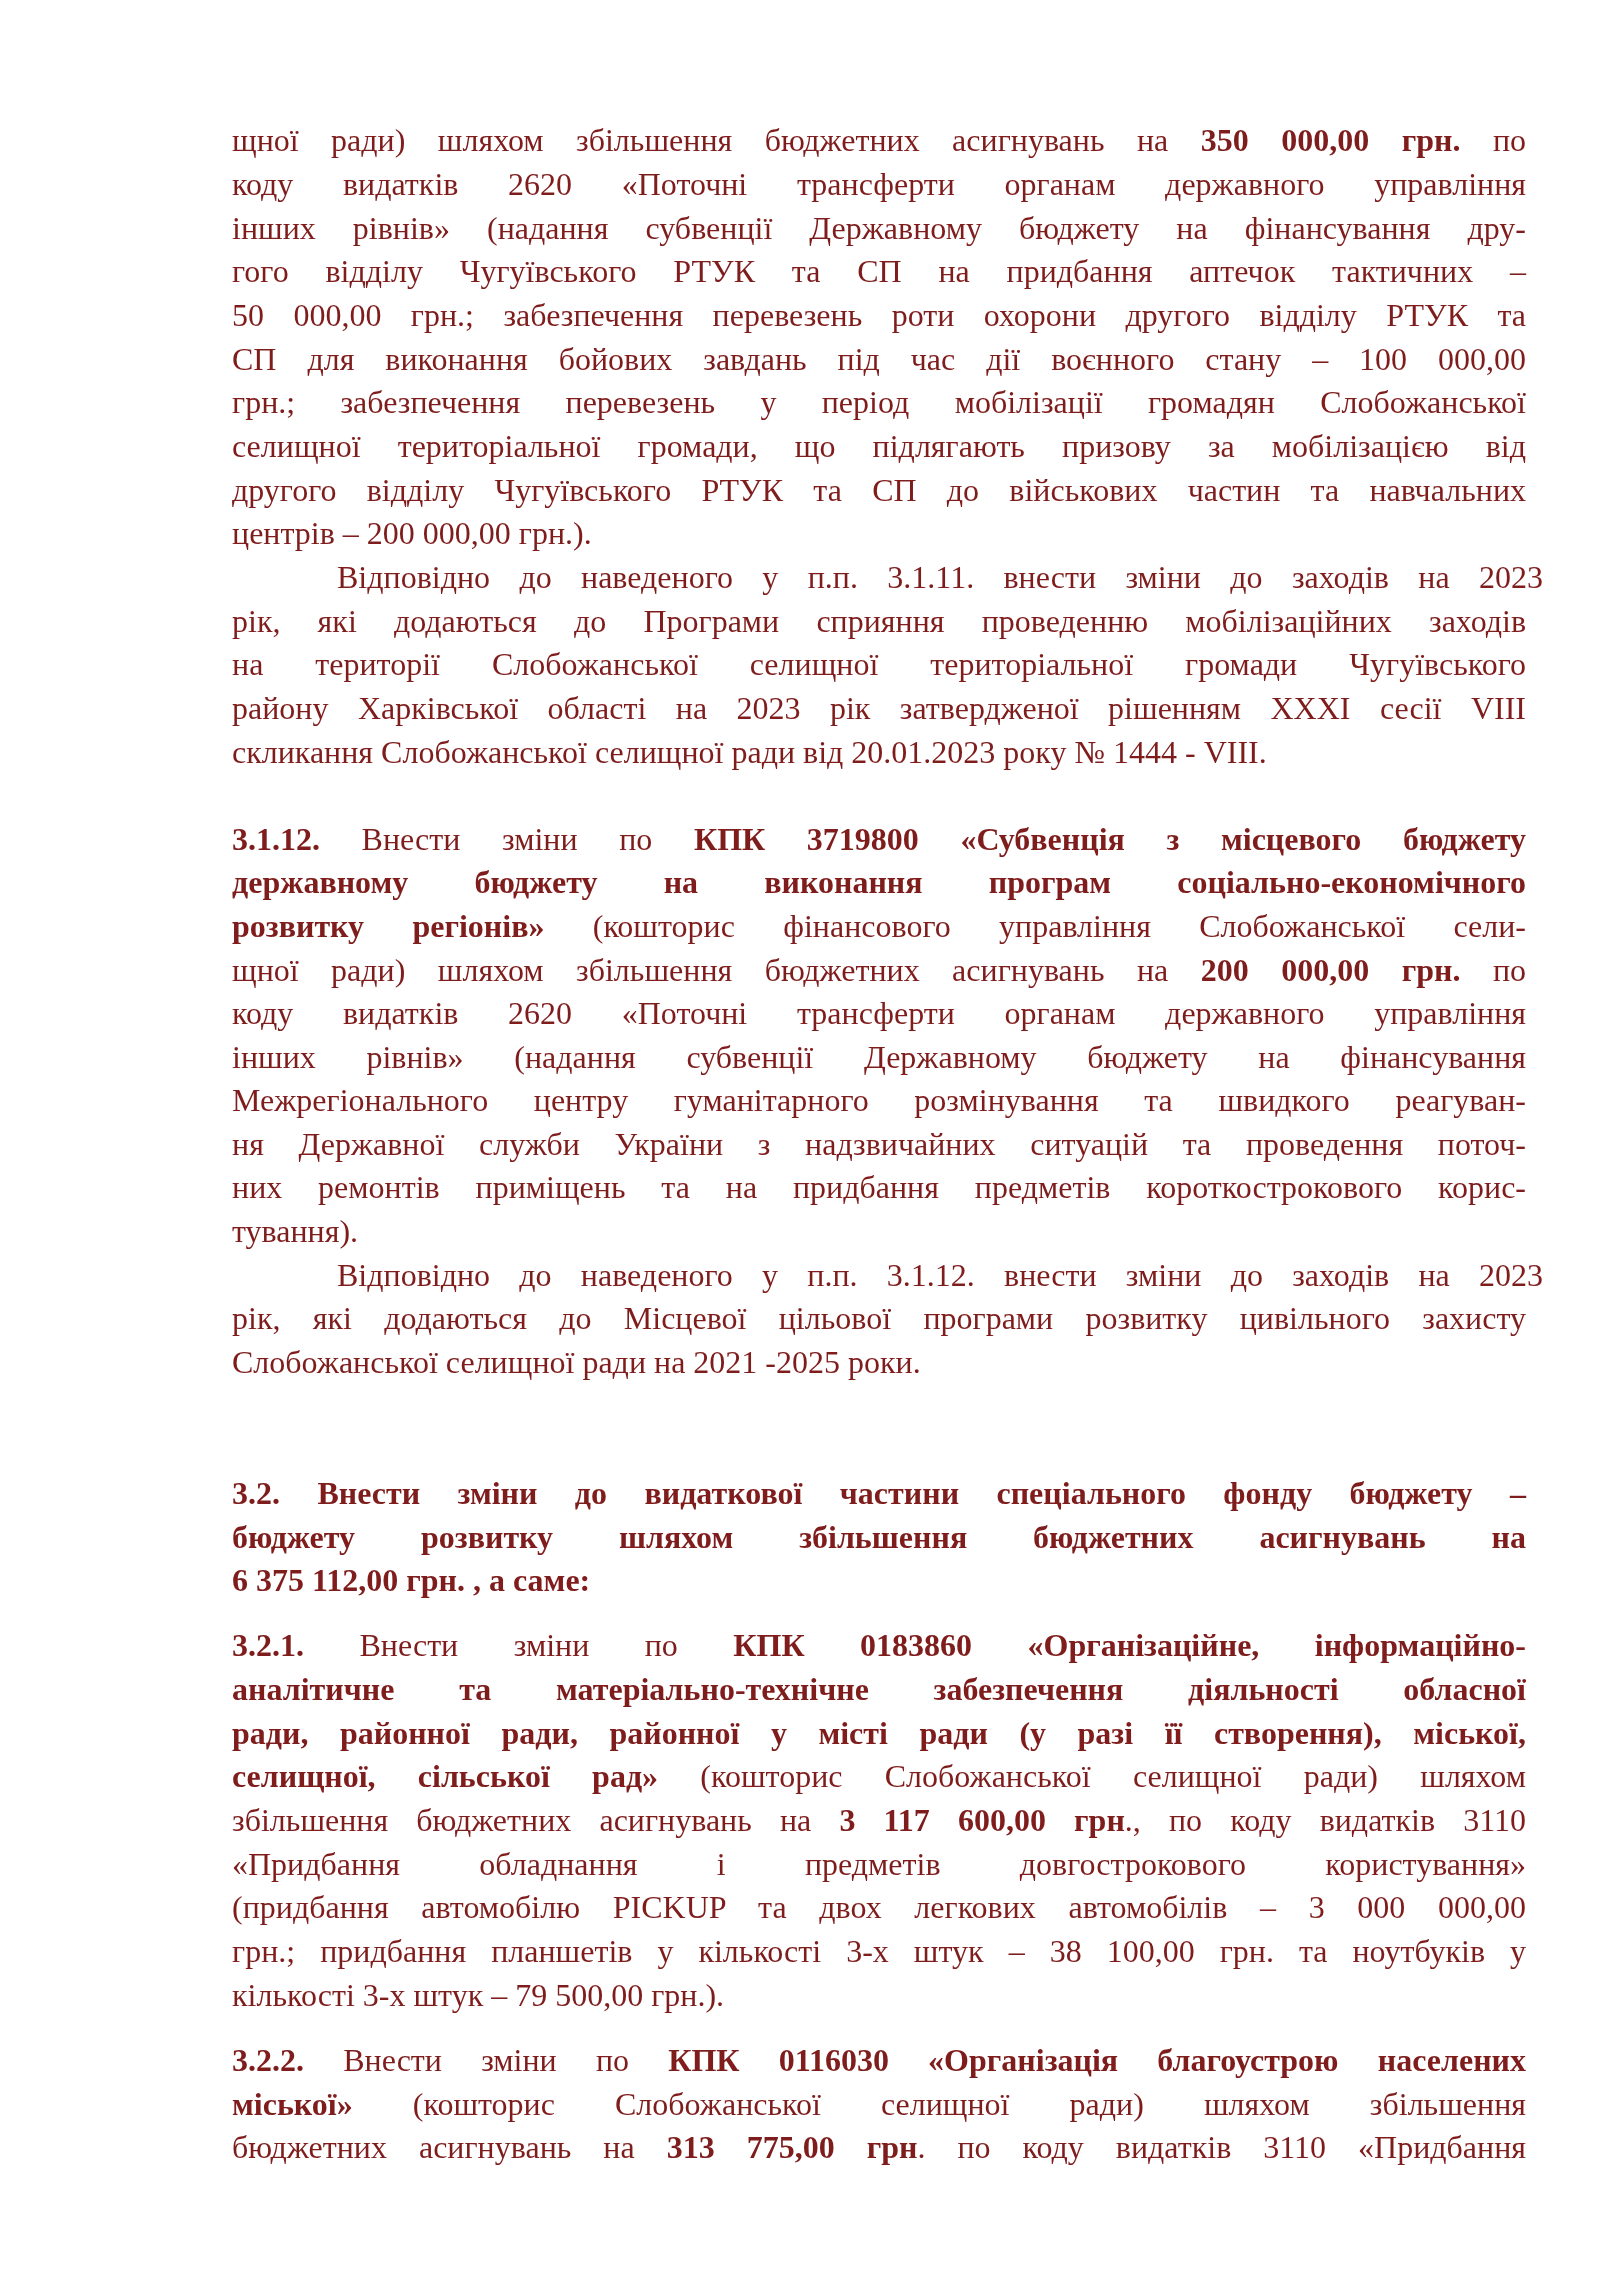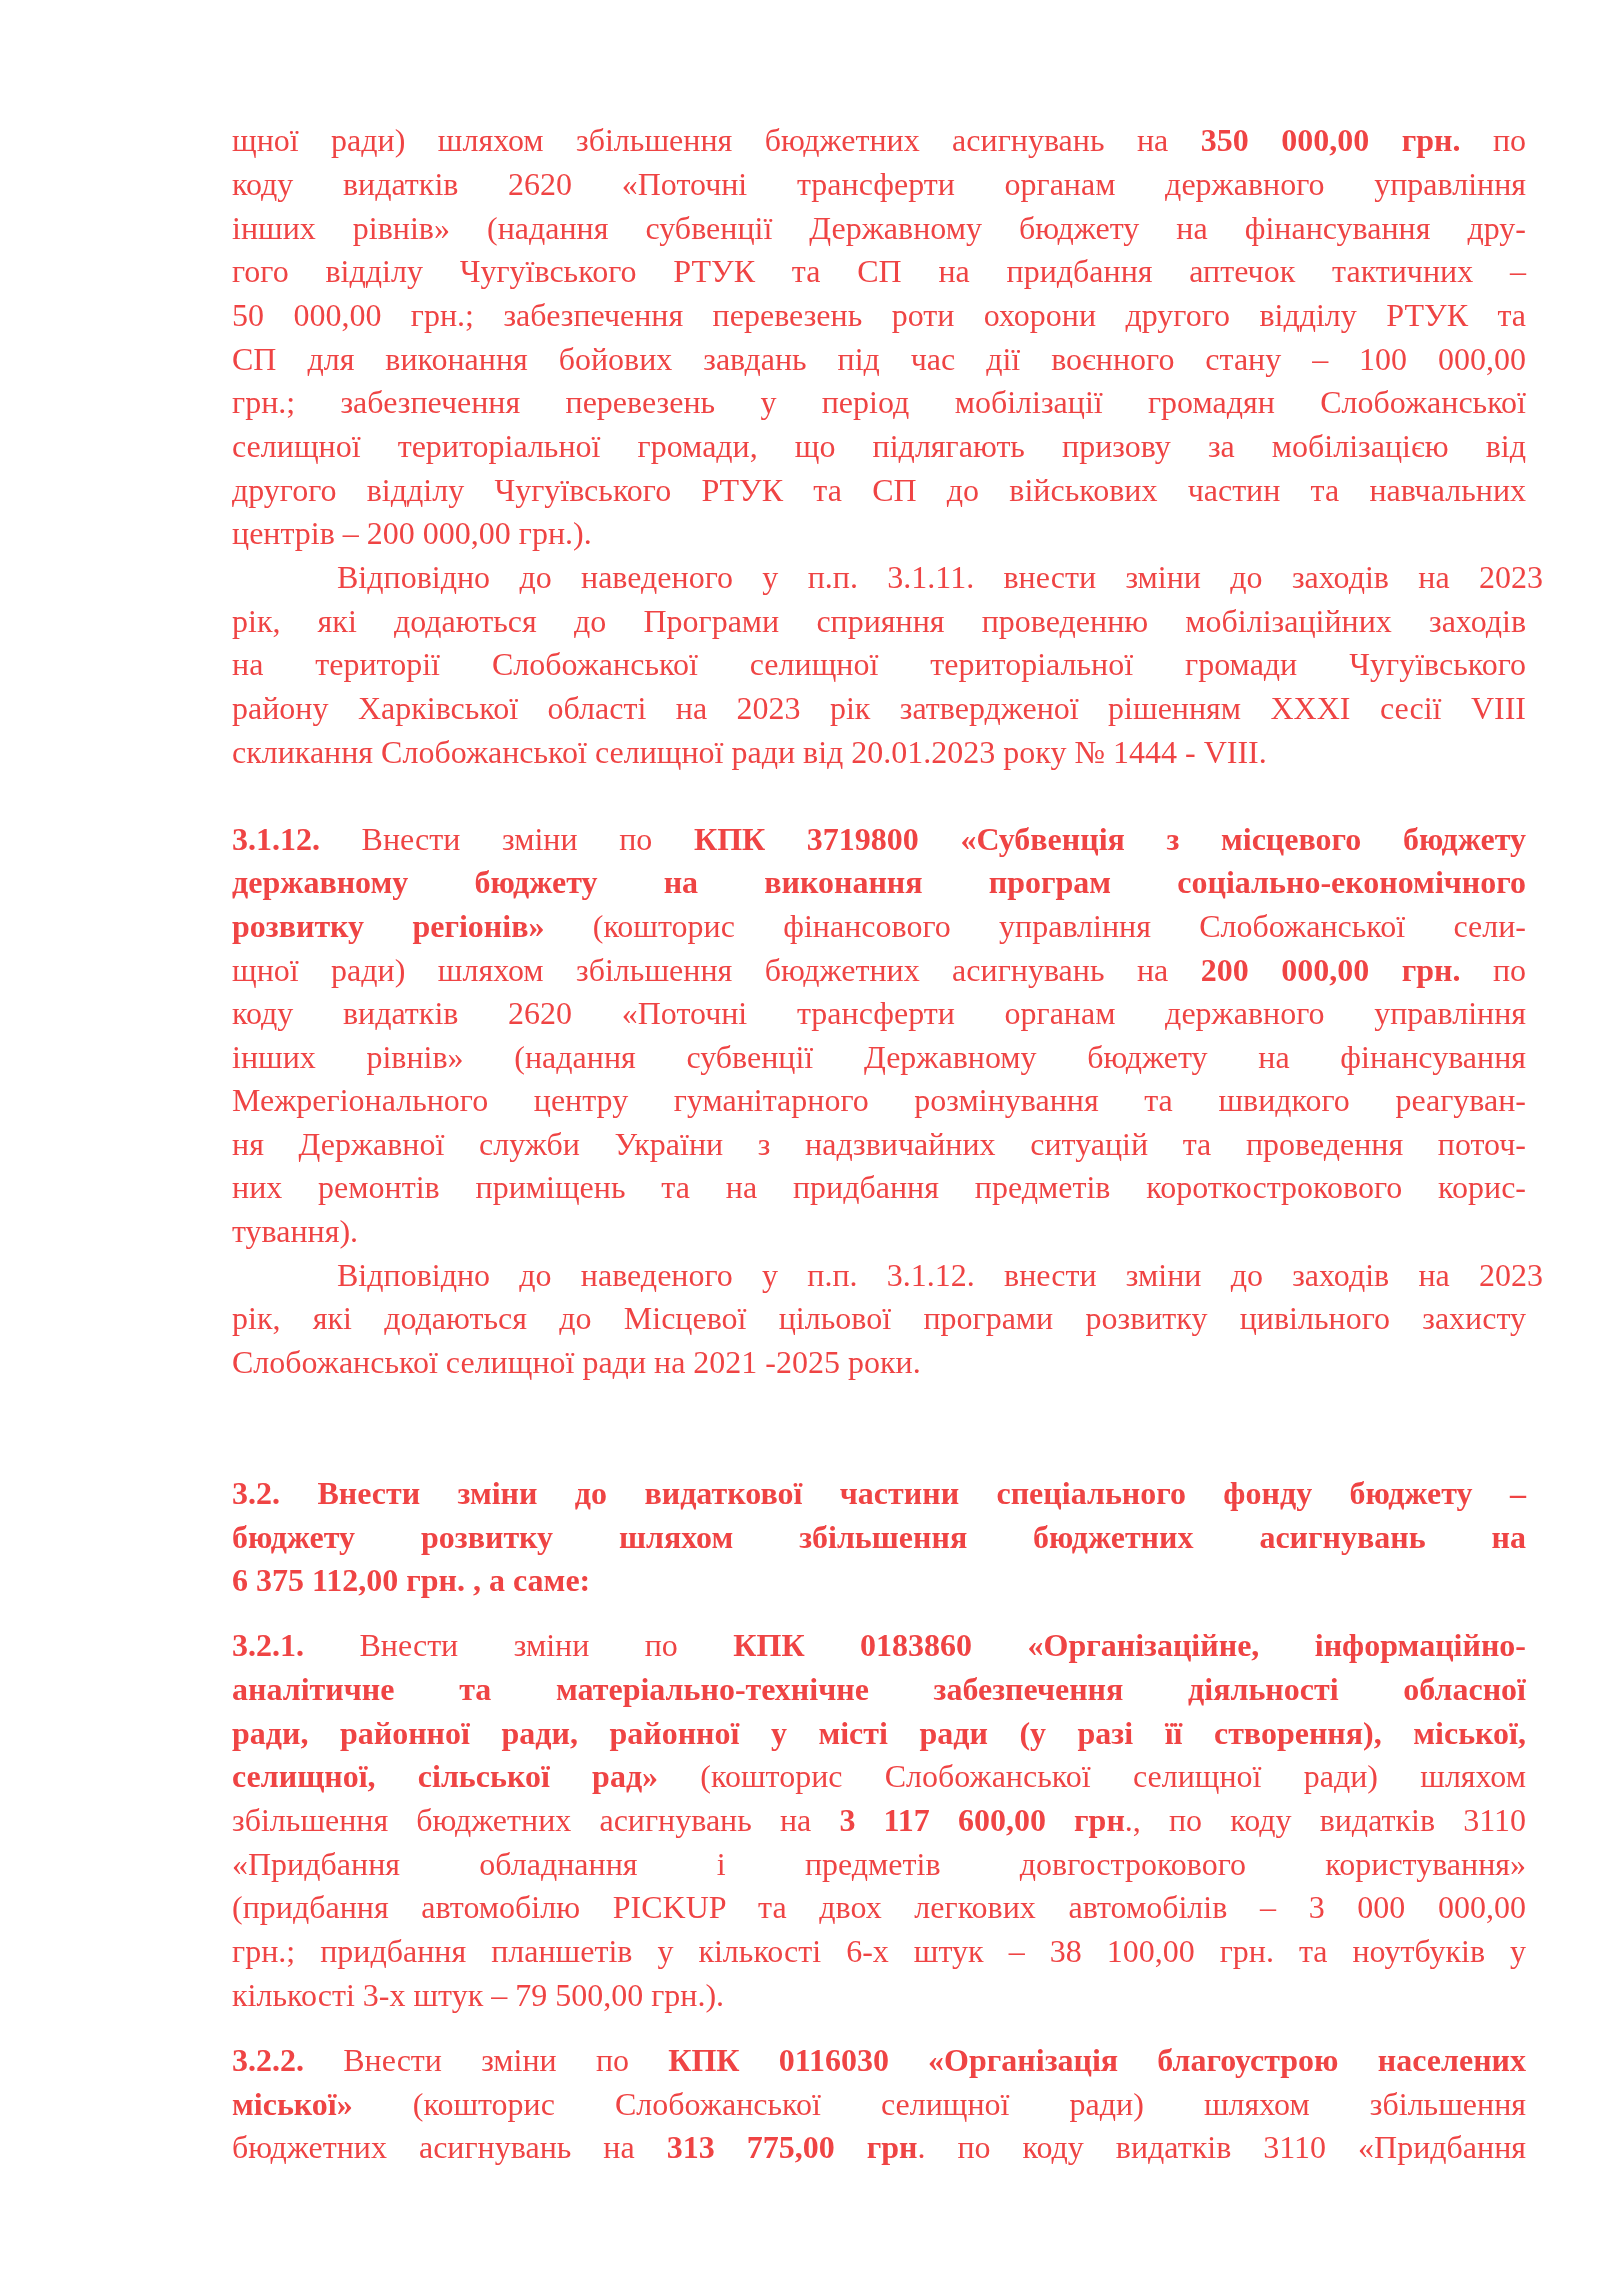--- a/index.html
+++ b/index.html
@@ -6,21 +6,21 @@
   body { width: 1623px; height: 2295px; position: relative; overflow: hidden; }
   .page { position: absolute; left: 0; top: 0; width: 1623px; height: 2295px; background: #fff; }
   .line {
     position: absolute;
     left: 232px;
     width: 1294px;
     height: 44px;
     font-family: "Liberation Serif", "DejaVu Serif", serif;
     font-size: 32px;
     line-height: 44px;
-    color: #ef4444;
+    color: #7f1d1d;
     white-space: nowrap;
     text-align: justify;
     text-align-last: justify;
   }
   .line.last { text-align-last: left; }
   .line.indent { left: 321px; width: 1206px; margin-left: 16px; }
   .b { font-weight: bold; }
 </style>
 </head>
 <body>
@@ -74,21 +74,21 @@
   </div>
 
   <div>
     <div class="line" style="top:1623px"><span class="b">3.2.1.</span><span> Внести зміни по </span><span class="b">КПК 0183860 «Організаційне, інформаційно-</span></div>
     <div class="line" style="top:1667px"><span class="b">аналітичне та матеріально-технічне забезпечення діяльності обласної</span></div>
     <div class="line" style="top:1711px"><span class="b">ради, районної ради, районної у місті ради (у разі її створення), міської,</span></div>
     <div class="line" style="top:1754px"><span class="b">селищної, сільської рад»</span><span> (кошторис Слобожанської селищної ради) шляхом</span></div>
     <div class="line" style="top:1798px"><span>збільшення бюджетних асигнувань на </span><span class="b">3 117 600,00 грн</span><span>., по коду видатків 3110</span></div>
     <div class="line" style="top:1842px"><span>«Придбання обладнання і предметів довгострокового користування»</span></div>
     <div class="line" style="top:1885px"><span>(придбання автомобілю PICKUP та двох легкових автомобілів – 3 000 000,00</span></div>
-    <div class="line" style="top:1929px"><span>грн.; придбання планшетів у кількості 6-х штук – 38 100,00 грн. та ноутбуків у</span></div>
+    <div class="line" style="top:1929px"><span>грн.; придбання планшетів у кількості 3-х штук – 38 100,00 грн. та ноутбуків у</span></div>
     <div class="line last" style="top:1973px"><span>кількості 3-х штук – 79 500,00 грн.).</span></div>
   </div>
 
   <div>
     <div class="line" style="top:2038px"><span class="b">3.2.2.</span><span> Внести зміни по </span><span class="b">КПК 0116030 «Організація благоустрою населених</span></div>
     <div class="line" style="top:2082px"><span class="b">міської»</span><span> (кошторис Слобожанської селищної ради) шляхом збільшення</span></div>
     <div class="line" style="top:2125px"><span>бюджетних асигнувань  на </span><span class="b">313 775,00 грн</span><span>. по коду видатків 3110 «Придбання</span></div>
   </div>
 
 </div>

